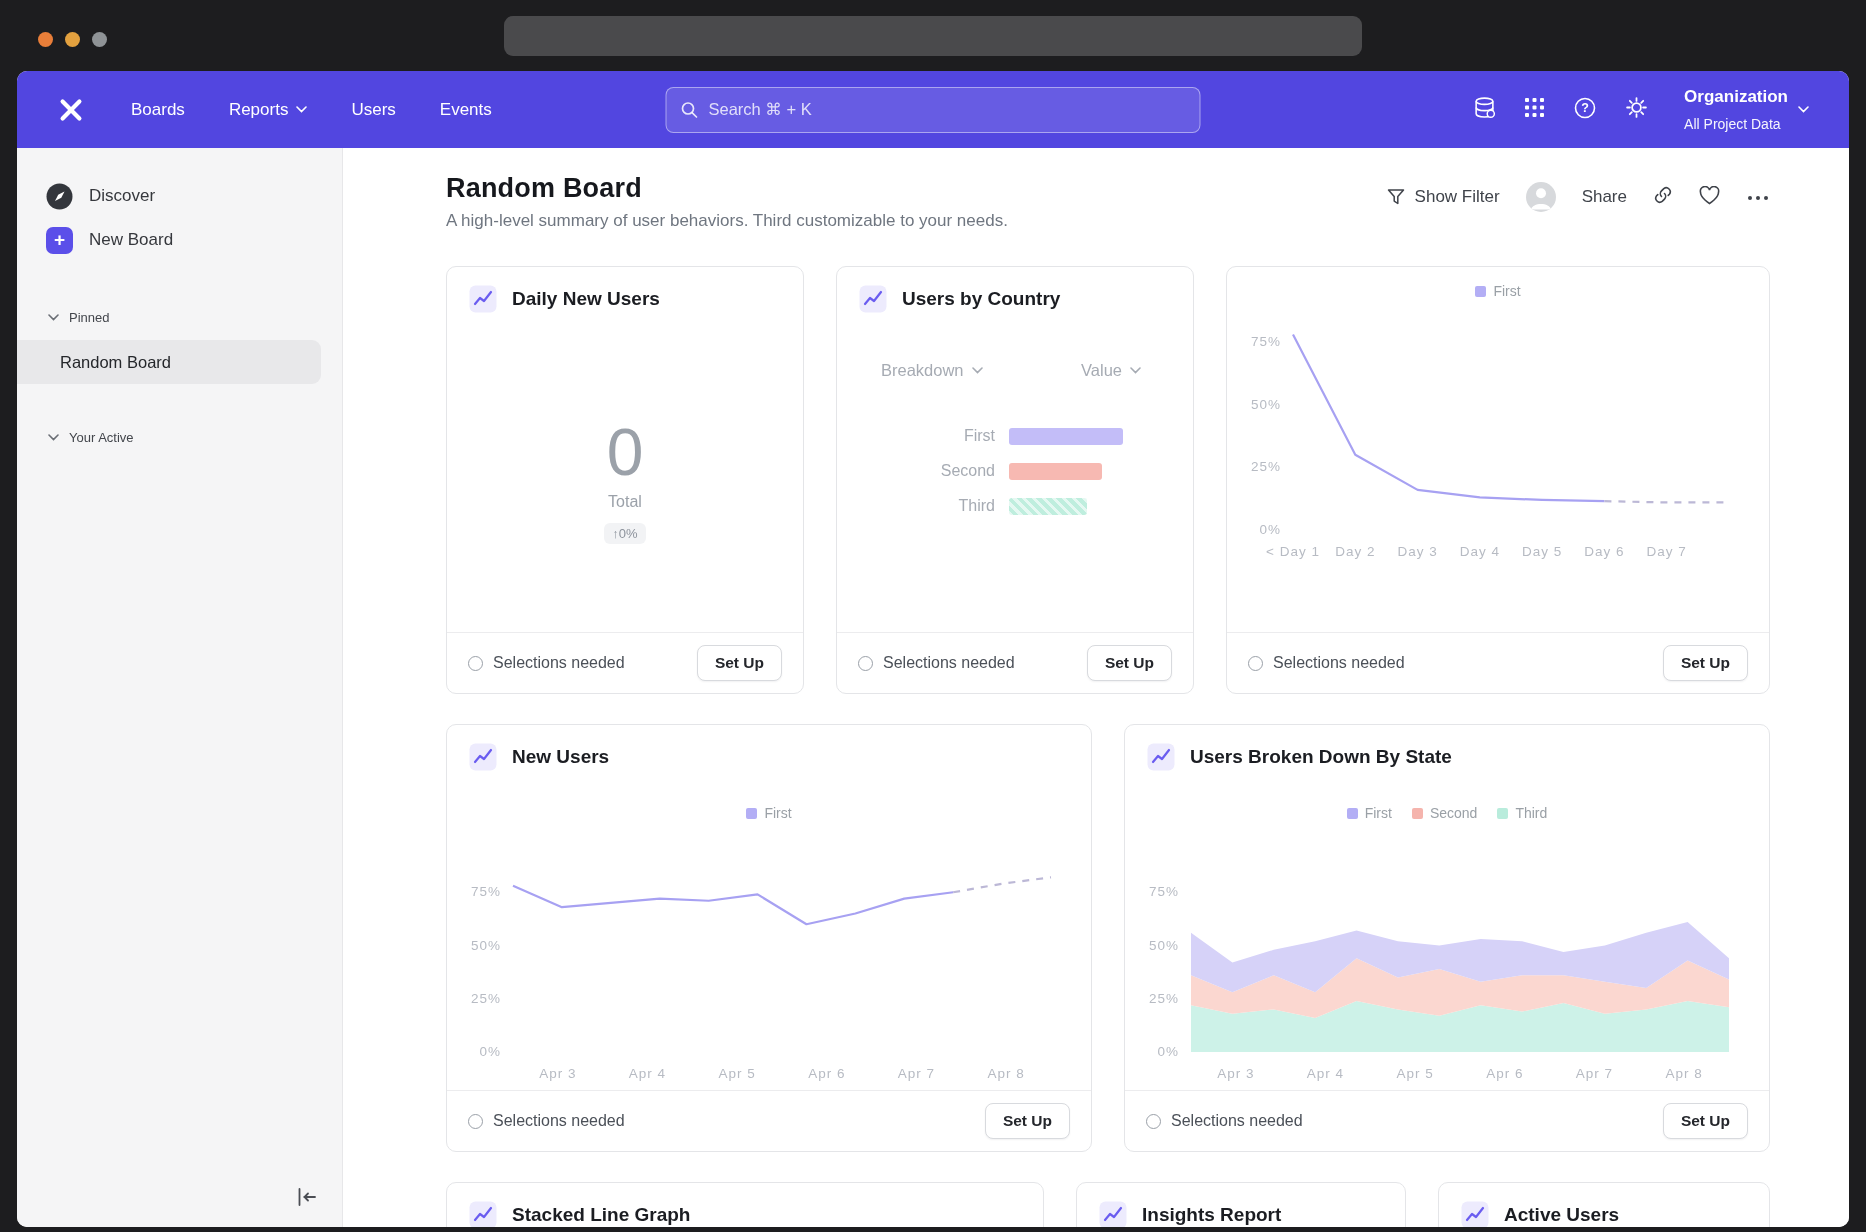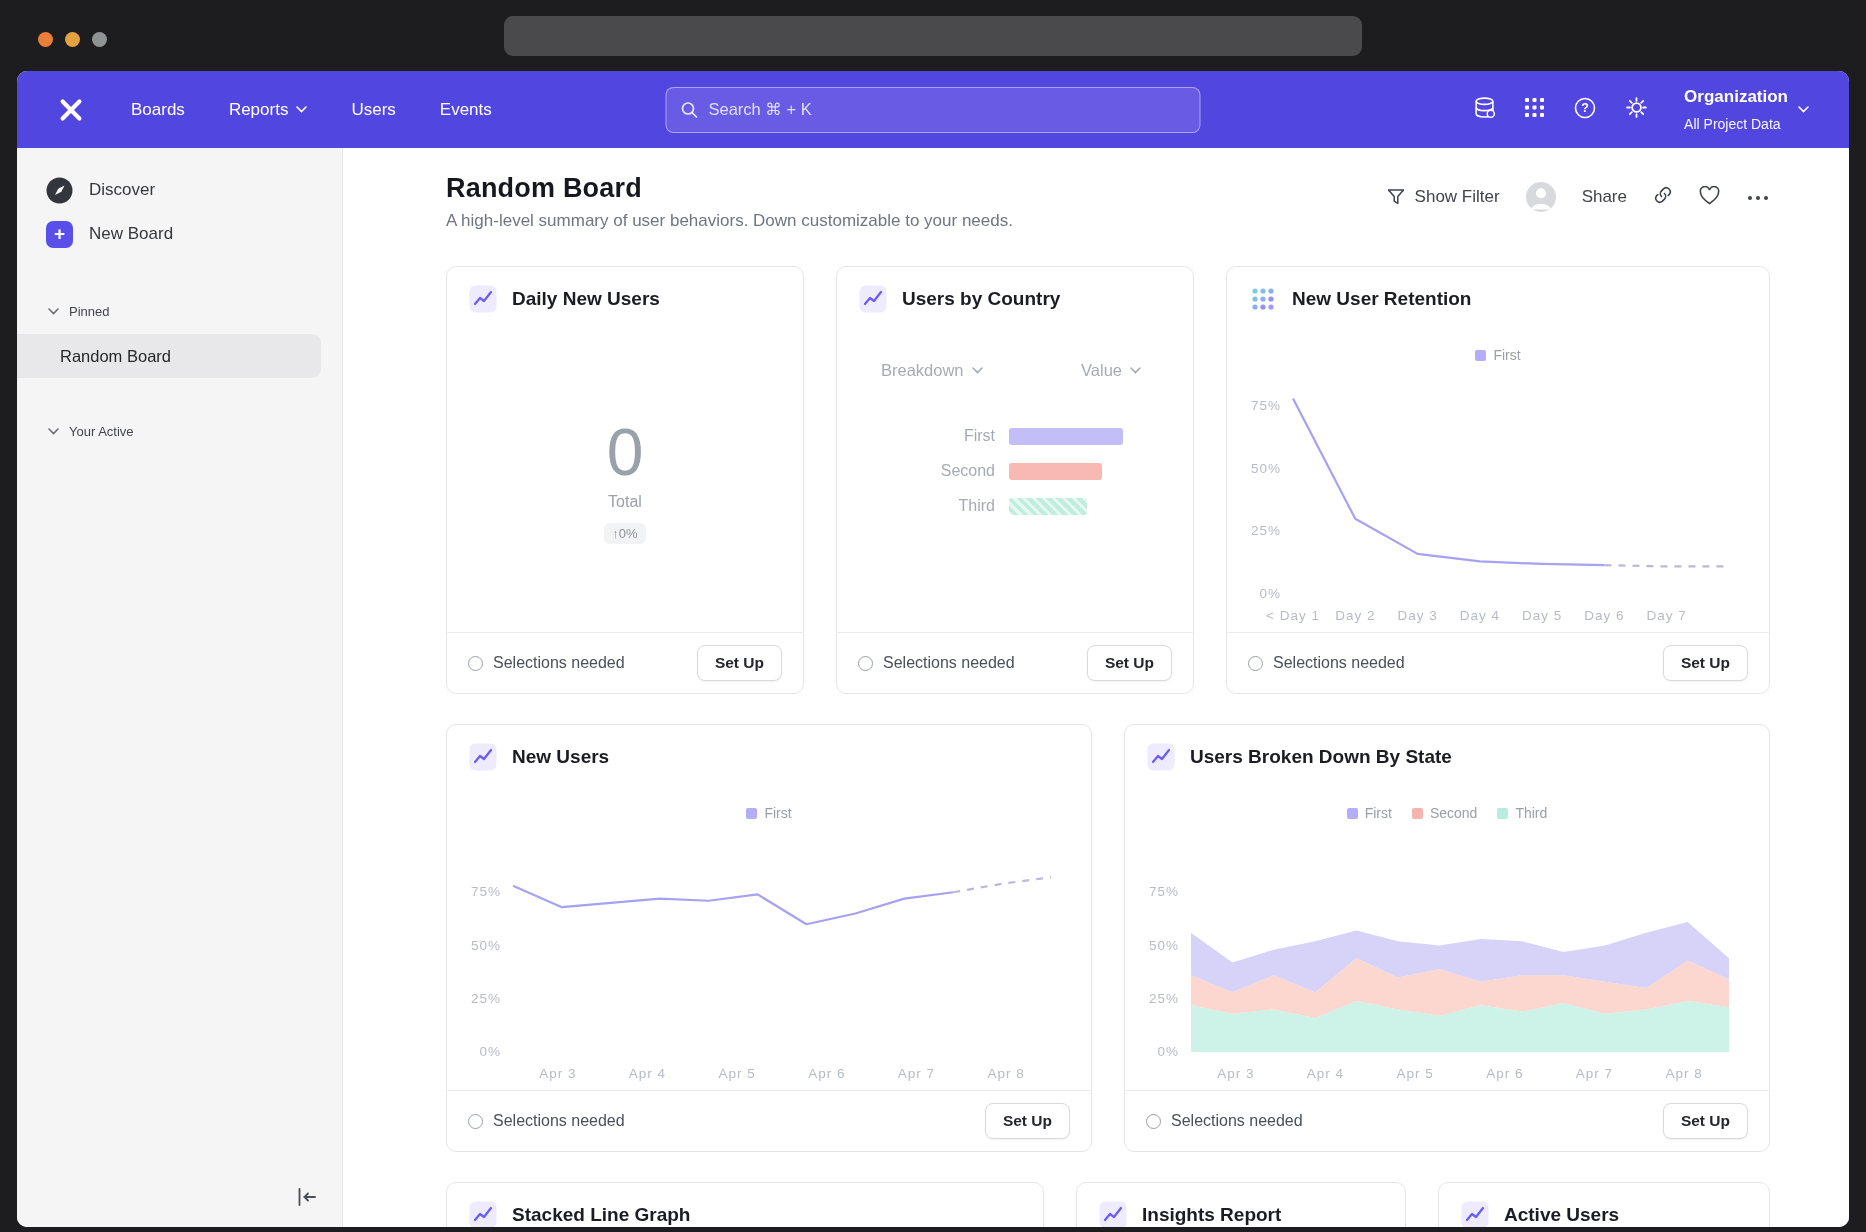--- a/index.html
+++ b/index.html
@@ -36,21 +36,21 @@
   .org { display:flex; align-items:center; gap:10px; margin-left:8px; }
   .org-text { text-align:left; }
   .org-name { font-size:17px; font-weight:700; }
   .org-sub { font-size:14px; font-weight:400; margin-top:9px; opacity:.95; }
 
   
   .body-row { flex:1; display:flex; min-height:0; }
 
   
   .sidebar { width:326px; flex:0 0 326px; background:#f5f5f6; border-right:1px solid #e7e7e9;
-    position:relative; padding-top:20px; }
+    position:relative; padding-top:26px; }
   .side-row { display:flex; align-items:center; gap:16px; height:44px; padding-left:29px;
     font-size:17px; font-weight:500; color:#36383d; }
   .side-plus { width:27px; height:27px; background:#5b4fe9; border-radius:7px; color:#fff;
     display:flex; align-items:center; justify-content:center; font-size:19px; font-weight:700; }
   .side-section { display:flex; align-items:center; gap:10px; padding-left:31px; height:30px;
     font-size:13px; font-weight:500; color:#43464c; }
   .sec-pinned { margin-top:40px; }
   .sec-boards { margin-top:38px; }
   .side-selected { margin-top:8px; height:44px; width:calc(100% - 21px); background:#e8e8ea;
     border-radius:0 9px 9px 0; display:flex; align-items:center; padding-left:43px;
@@ -255,21 +255,21 @@
               <path d="M3.5 2v16"></path>
               <path d="M19 10H8.5"></path>
               <path d="M12 6.5L8.5 10l3.5 3.5"></path>
             </g>
           </svg>
       </span>
     </aside>
 
     <main class="main" data-interactable="false">
       <h1 class="board-title" data-interactable="false">Random Board</h1>
-      <div class="board-sub" data-interactable="false">A high-level summary of user behaviors. Down customizable to your needs.</div>
+      <div class="board-sub" data-interactable="false">A high-level summary of user behaviors. Third customizable to your needs.</div>
 
       <div class="board-controls">
         <span class="ctl" data-interactable="true">
           <svg data-interactable="false" width="18" height="18" viewBox="0 0 18 18">
               <path d="M1.5 2h15l-5.7 6.6v6.9l-3.6-2.4V8.6z" stroke="#3f434a" stroke-width="1.5" fill="none" stroke-linejoin="round"></path>
             </svg>
           <span>Show Filter</span>
         </span>
         <span class="avatar" data-interactable="true">
           <svg width="30" height="30" viewBox="0 0 24 24">
@@ -369,36 +369,20 @@
           <div class="card-footer">
             <span class="status" data-interactable="false">
                 <i></i>
                 <span>Selections needed</span>
               </span>
             <button class="setup-btn" data-interactable="true">Set Up</button>
           </div>
         </div>
 
         <div class="card w-lg" data-interactable="false">
-          <div class="card-header">
-            <svg data-interactable="false" width="30" height="30" viewBox="0 0 30 30">
-                <g>
-                  <circle cx="7" cy="7" r="2.6" fill="#79cfd8"></circle>
-                  <circle cx="15" cy="7" r="2.6" fill="#7fbfe8"></circle>
-                  <circle cx="23" cy="7" r="2.6" fill="#8aaef2"></circle>
-                  <circle cx="7" cy="15" r="2.6" fill="#7fbfe8"></circle>
-                  <circle cx="15" cy="15" r="2.6" fill="#8aaef2"></circle>
-                  <circle cx="23" cy="15" r="2.6" fill="#948ff4"></circle>
-                  <circle cx="7" cy="23" r="2.6" fill="#8aaef2"></circle>
-                  <circle cx="15" cy="23" r="2.6" fill="#948ff4"></circle>
-                  <circle cx="23" cy="23" r="2.6" fill="#a09af6"></circle>
-                </g>
-              </svg>
-            <span class="card-title" data-interactable="false">New User Retention</span>
-          </div>
           <div class="card-body">
             <div class="chart-legend" data-interactable="false">
                 <span class="legend-item" data-interactable="true"><i style="background:#b3aef5"></i>First</span>
               </div>
             <div class="chart-box" data-interactable="false"><svg width="522" height="261" viewBox="0 0 522 261">
                   <text x="48" y="229" text-anchor="end">0%</text>
                   <text x="48" y="166.35294117647058" text-anchor="end">25%</text>
                   <text x="48" y="103.70588235294117" text-anchor="end">50%</text>
                   <text x="48" y="41.05882352941177" text-anchor="end">75%</text>
                   <text x="60" y="251" text-anchor="middle">&lt; Day 1</text>

